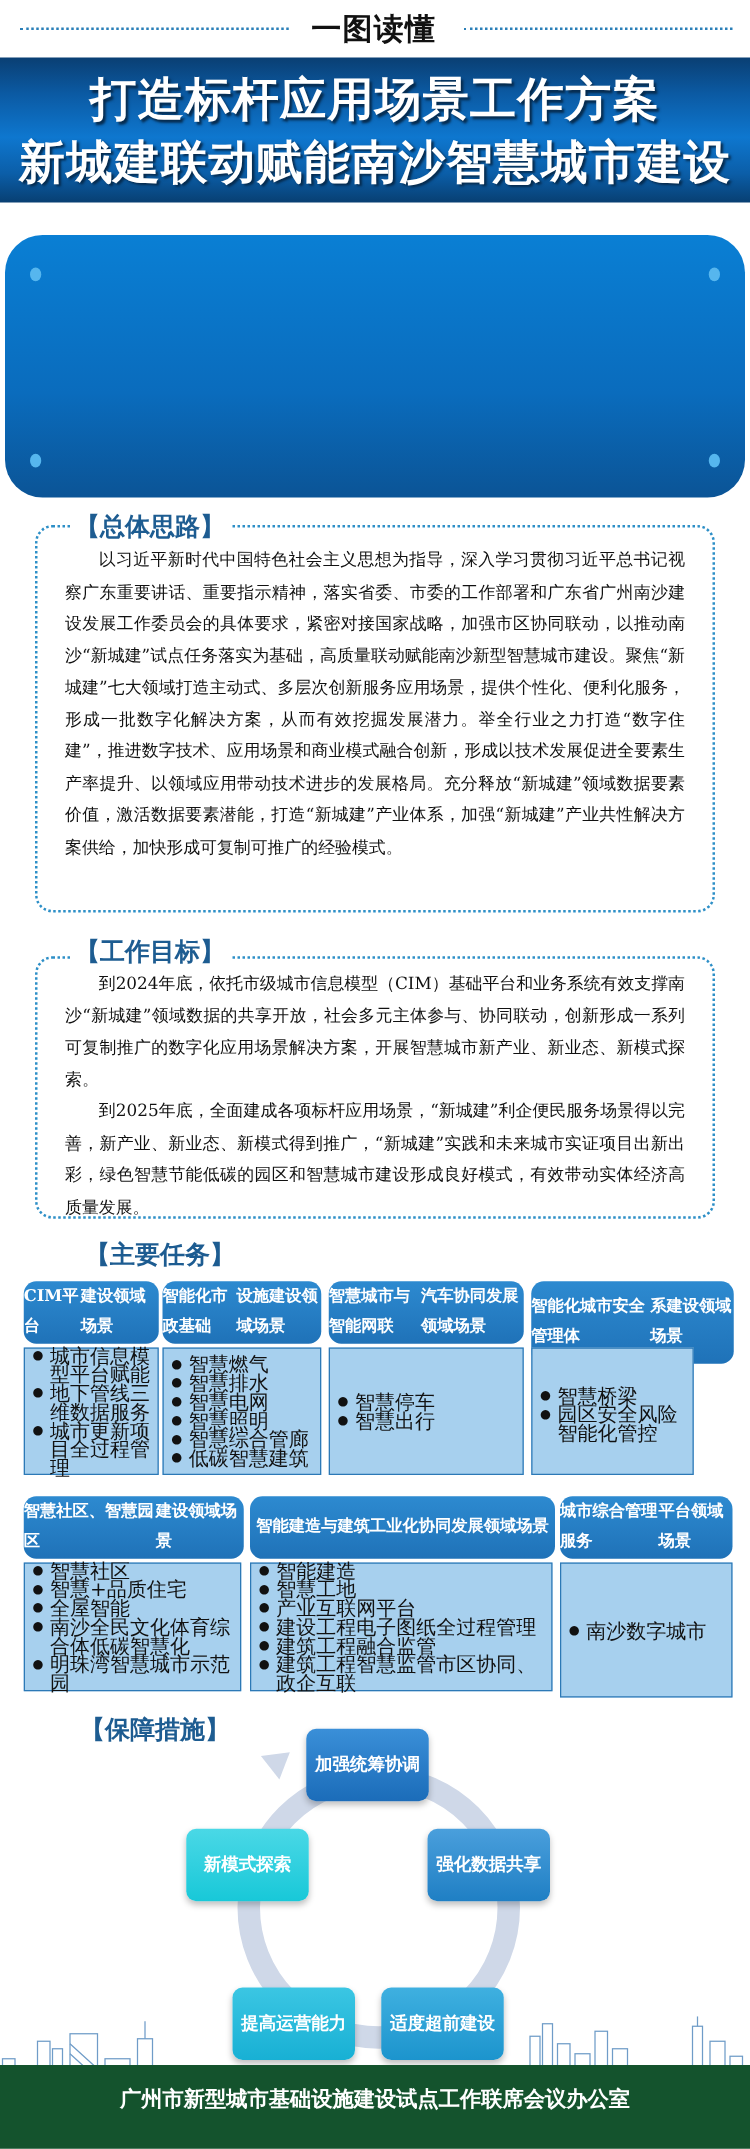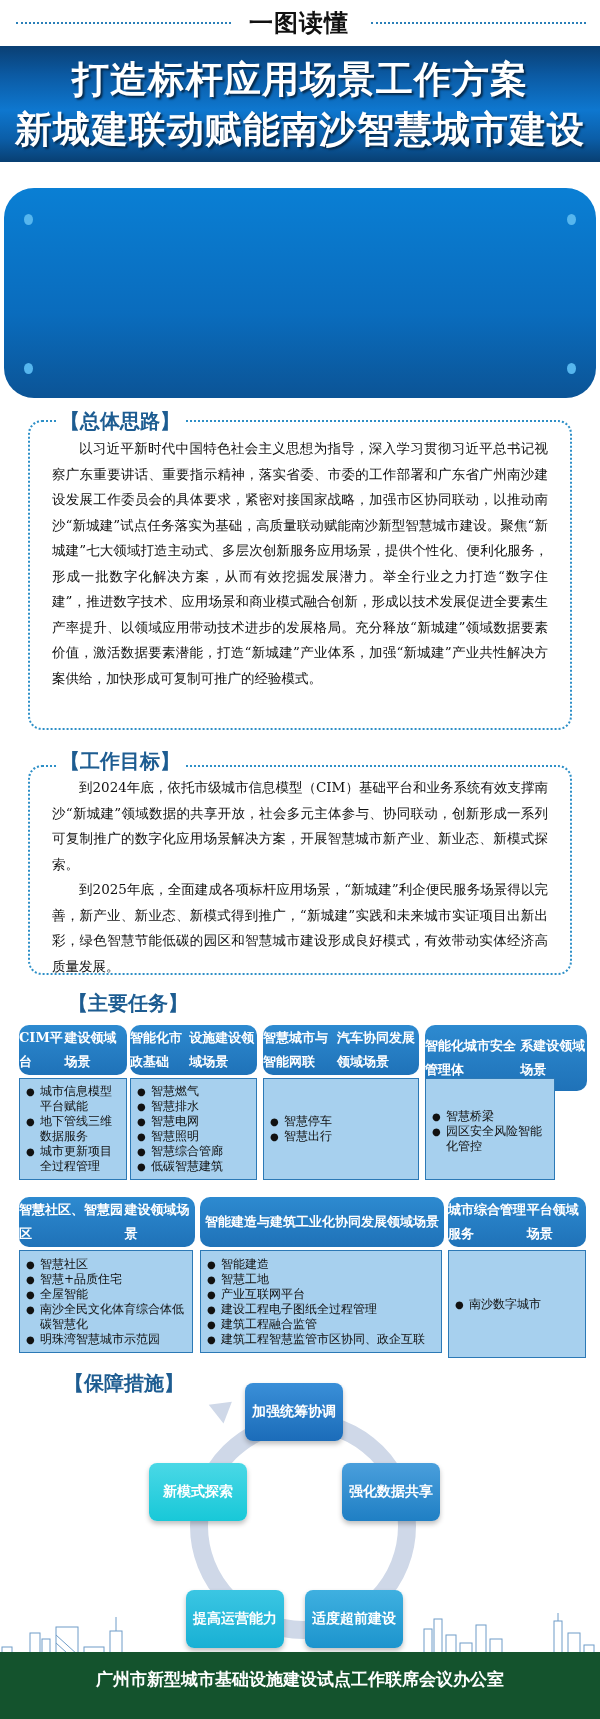--- a/index.html
+++ b/index.html
@@ -22,21 +22,21 @@
   .intro p { color: #fff; font-weight: bold; font-size: 14px; line-height: 22px; text-indent: 2em; text-align: justify; }
 
   
   .sec-title { font-family: "DejaVu Sans", sans-serif; font-weight: bold; font-size: 20px; color: #1d5c91; background: #fff; padding: 0 4px; z-index: 2; }
   .dashed-box { border: 2px dotted #2d8fc7; border-radius: 14px; }
   .body-text { font-size: 13.5px; color: #111; line-height: 25.5px; text-indent: 2em; text-align: justify; }
 
   
   .task-head { background: linear-gradient(180deg, #2d8ad0 0%, #1f72b8 100%); border-radius: 10px; color: #fff; font-weight: bold; font-size: 13px; line-height: 24px; display: flex; flex-direction: row; align-items: center; justify-content: center; text-align: left; }
   .task-body { background: #a7d0ee; border: 1.5px solid #2c79b6; display: flex; align-items: center; padding: 4px 6px; }
-  .task-body ul { list-style: none; font-size: 12px; line-height: 15px; color: #111; }
+  .task-body ul { list-style: none; font-size: 16px; line-height: 15px; color: #111; }
   .task-body li { position: relative; padding-left: 14px; }
   .task-body li::before { content: "●"; position: absolute; left: 0; top: 0; font-size: 10px; }
 
   
   .ring { left: 190px; top: 1413px; width: 226px; height: 226px; border-radius: 50%; border: 18px solid #cfd8e8; }
   .arrowhead { left: 212px; top: 1398px; width: 0; height: 0; border-left: 12px solid transparent; border-right: 12px solid transparent; border-bottom: 20px solid #cfd8e8; transform: rotate(52deg); }
   .mbox { width: 98px; height: 58px; border-radius: 8px; color: #fff; font-weight: bold; font-size: 14px; display: flex; align-items: center; justify-content: center; box-shadow: 0 3px 5px rgba(0,0,0,0.25); }
 
   
   .skyline { top: 1613px; height: 60px; }

